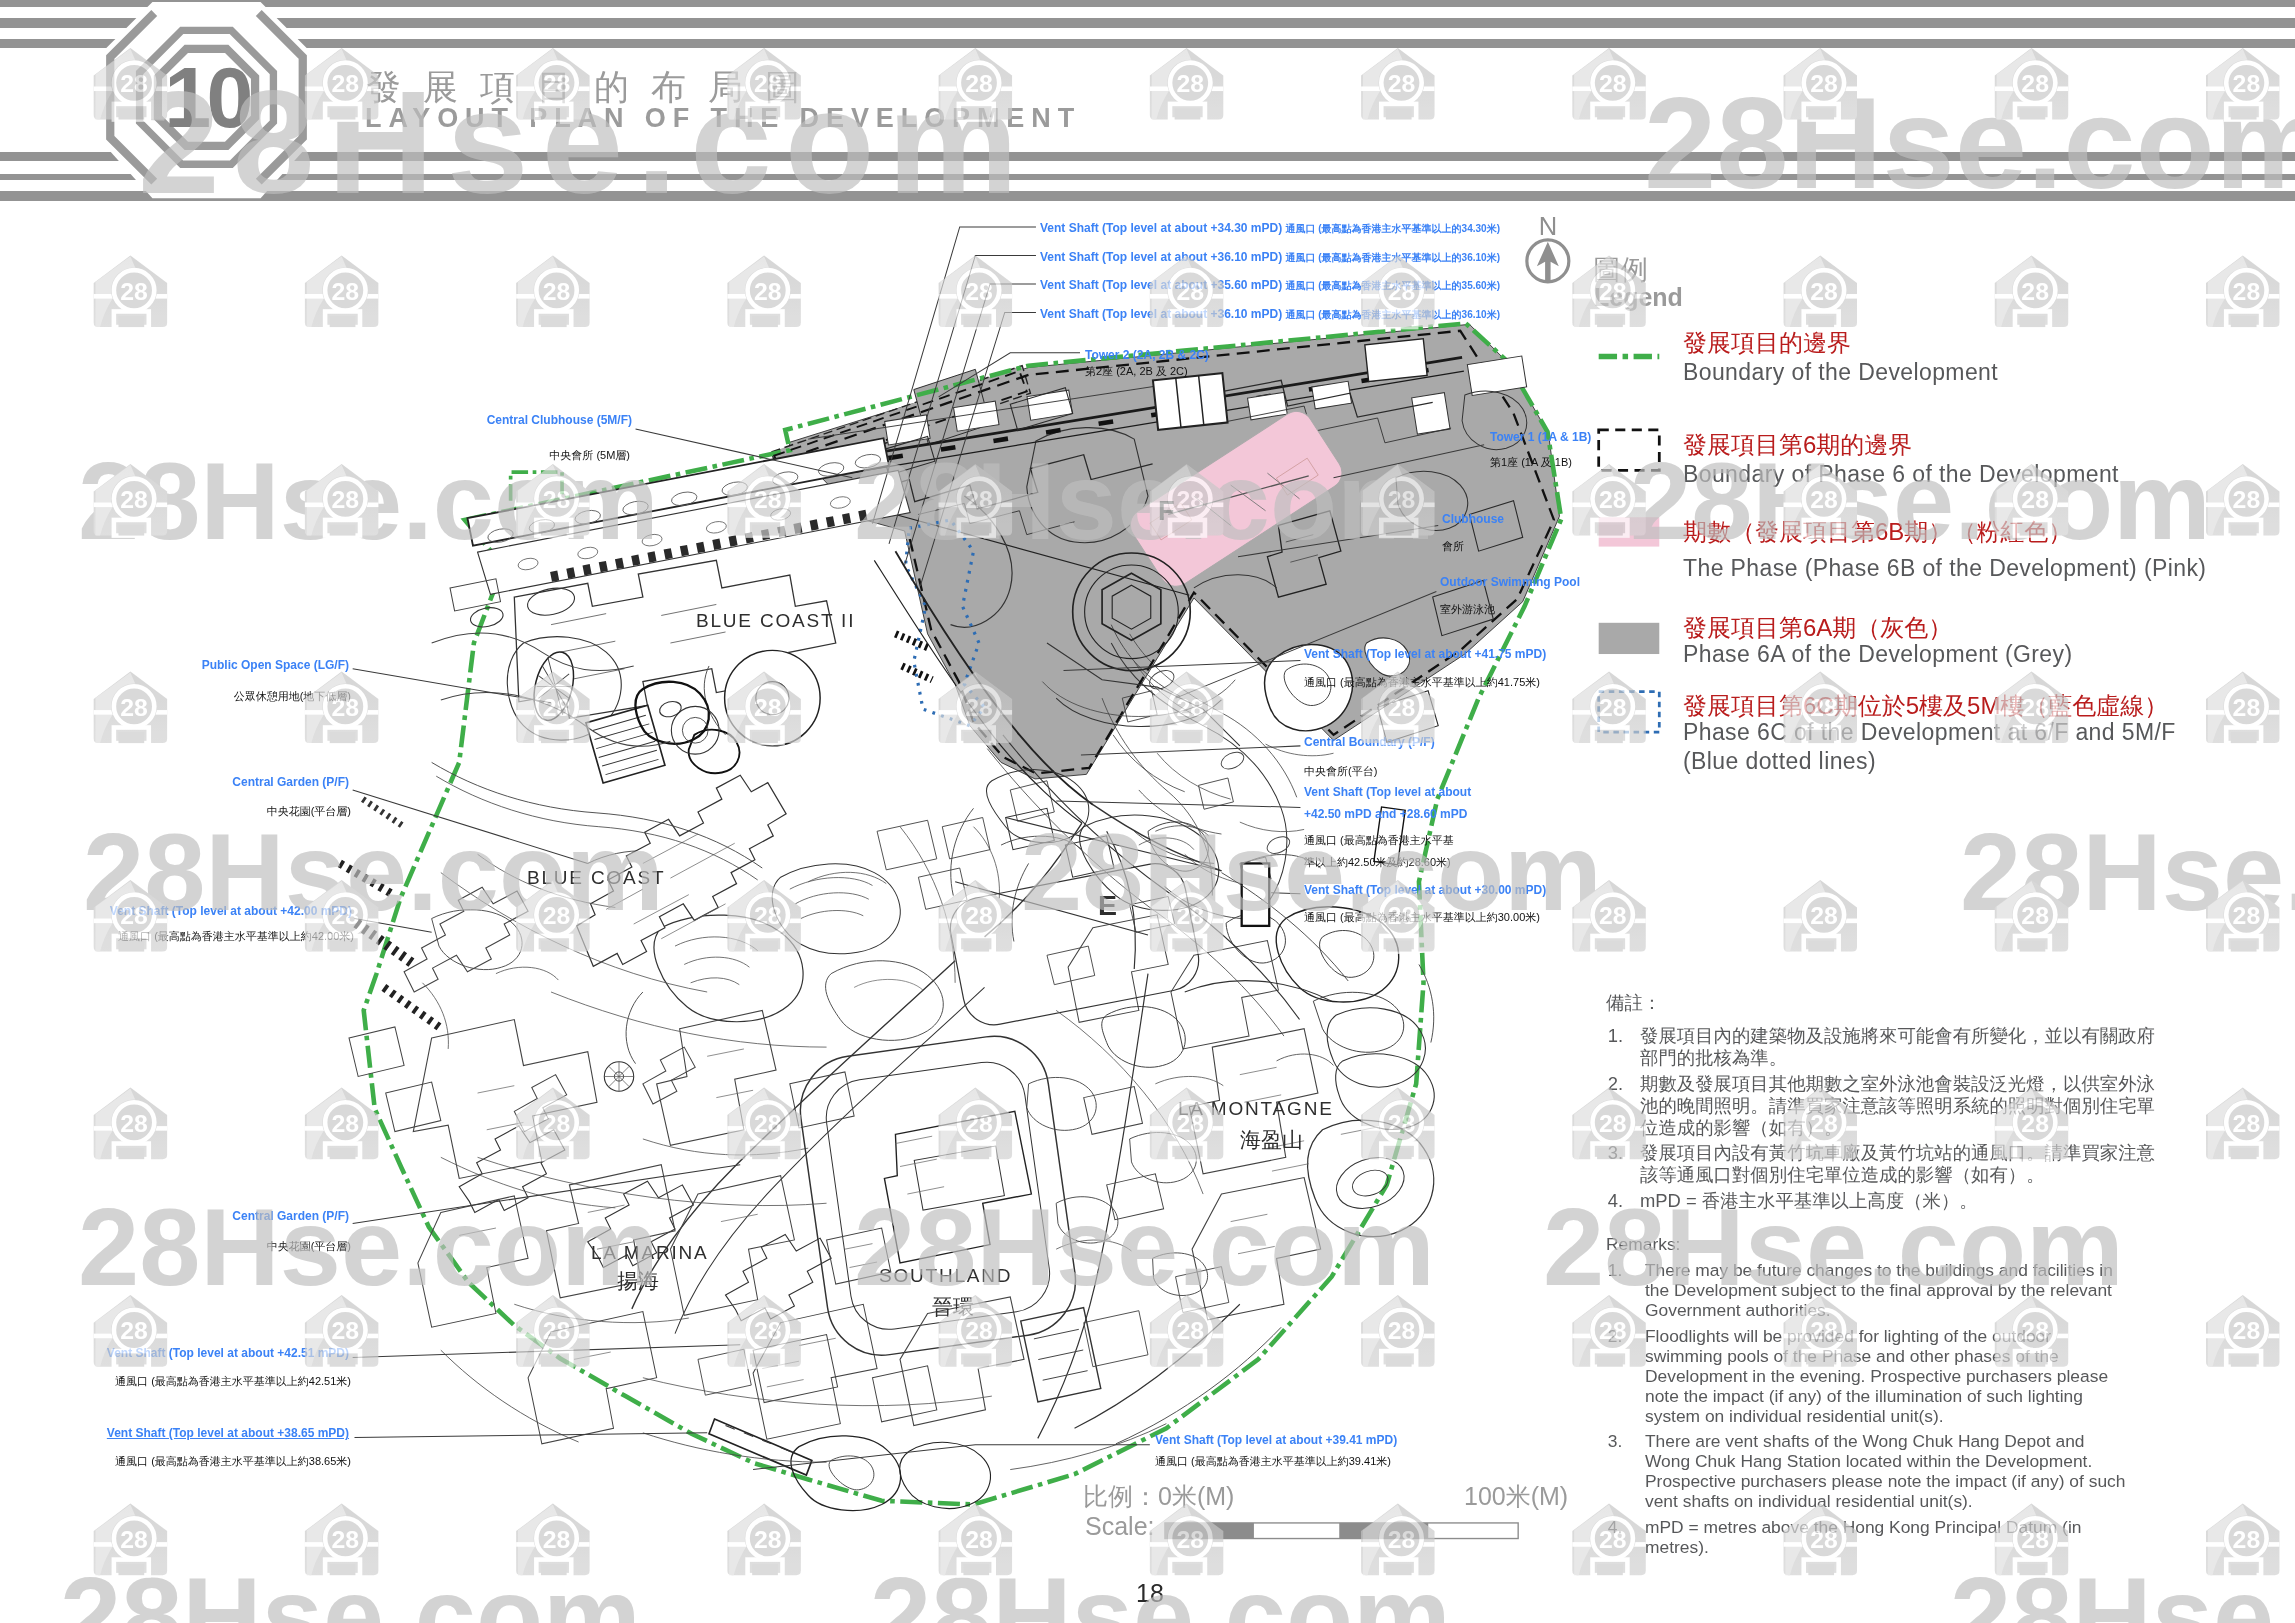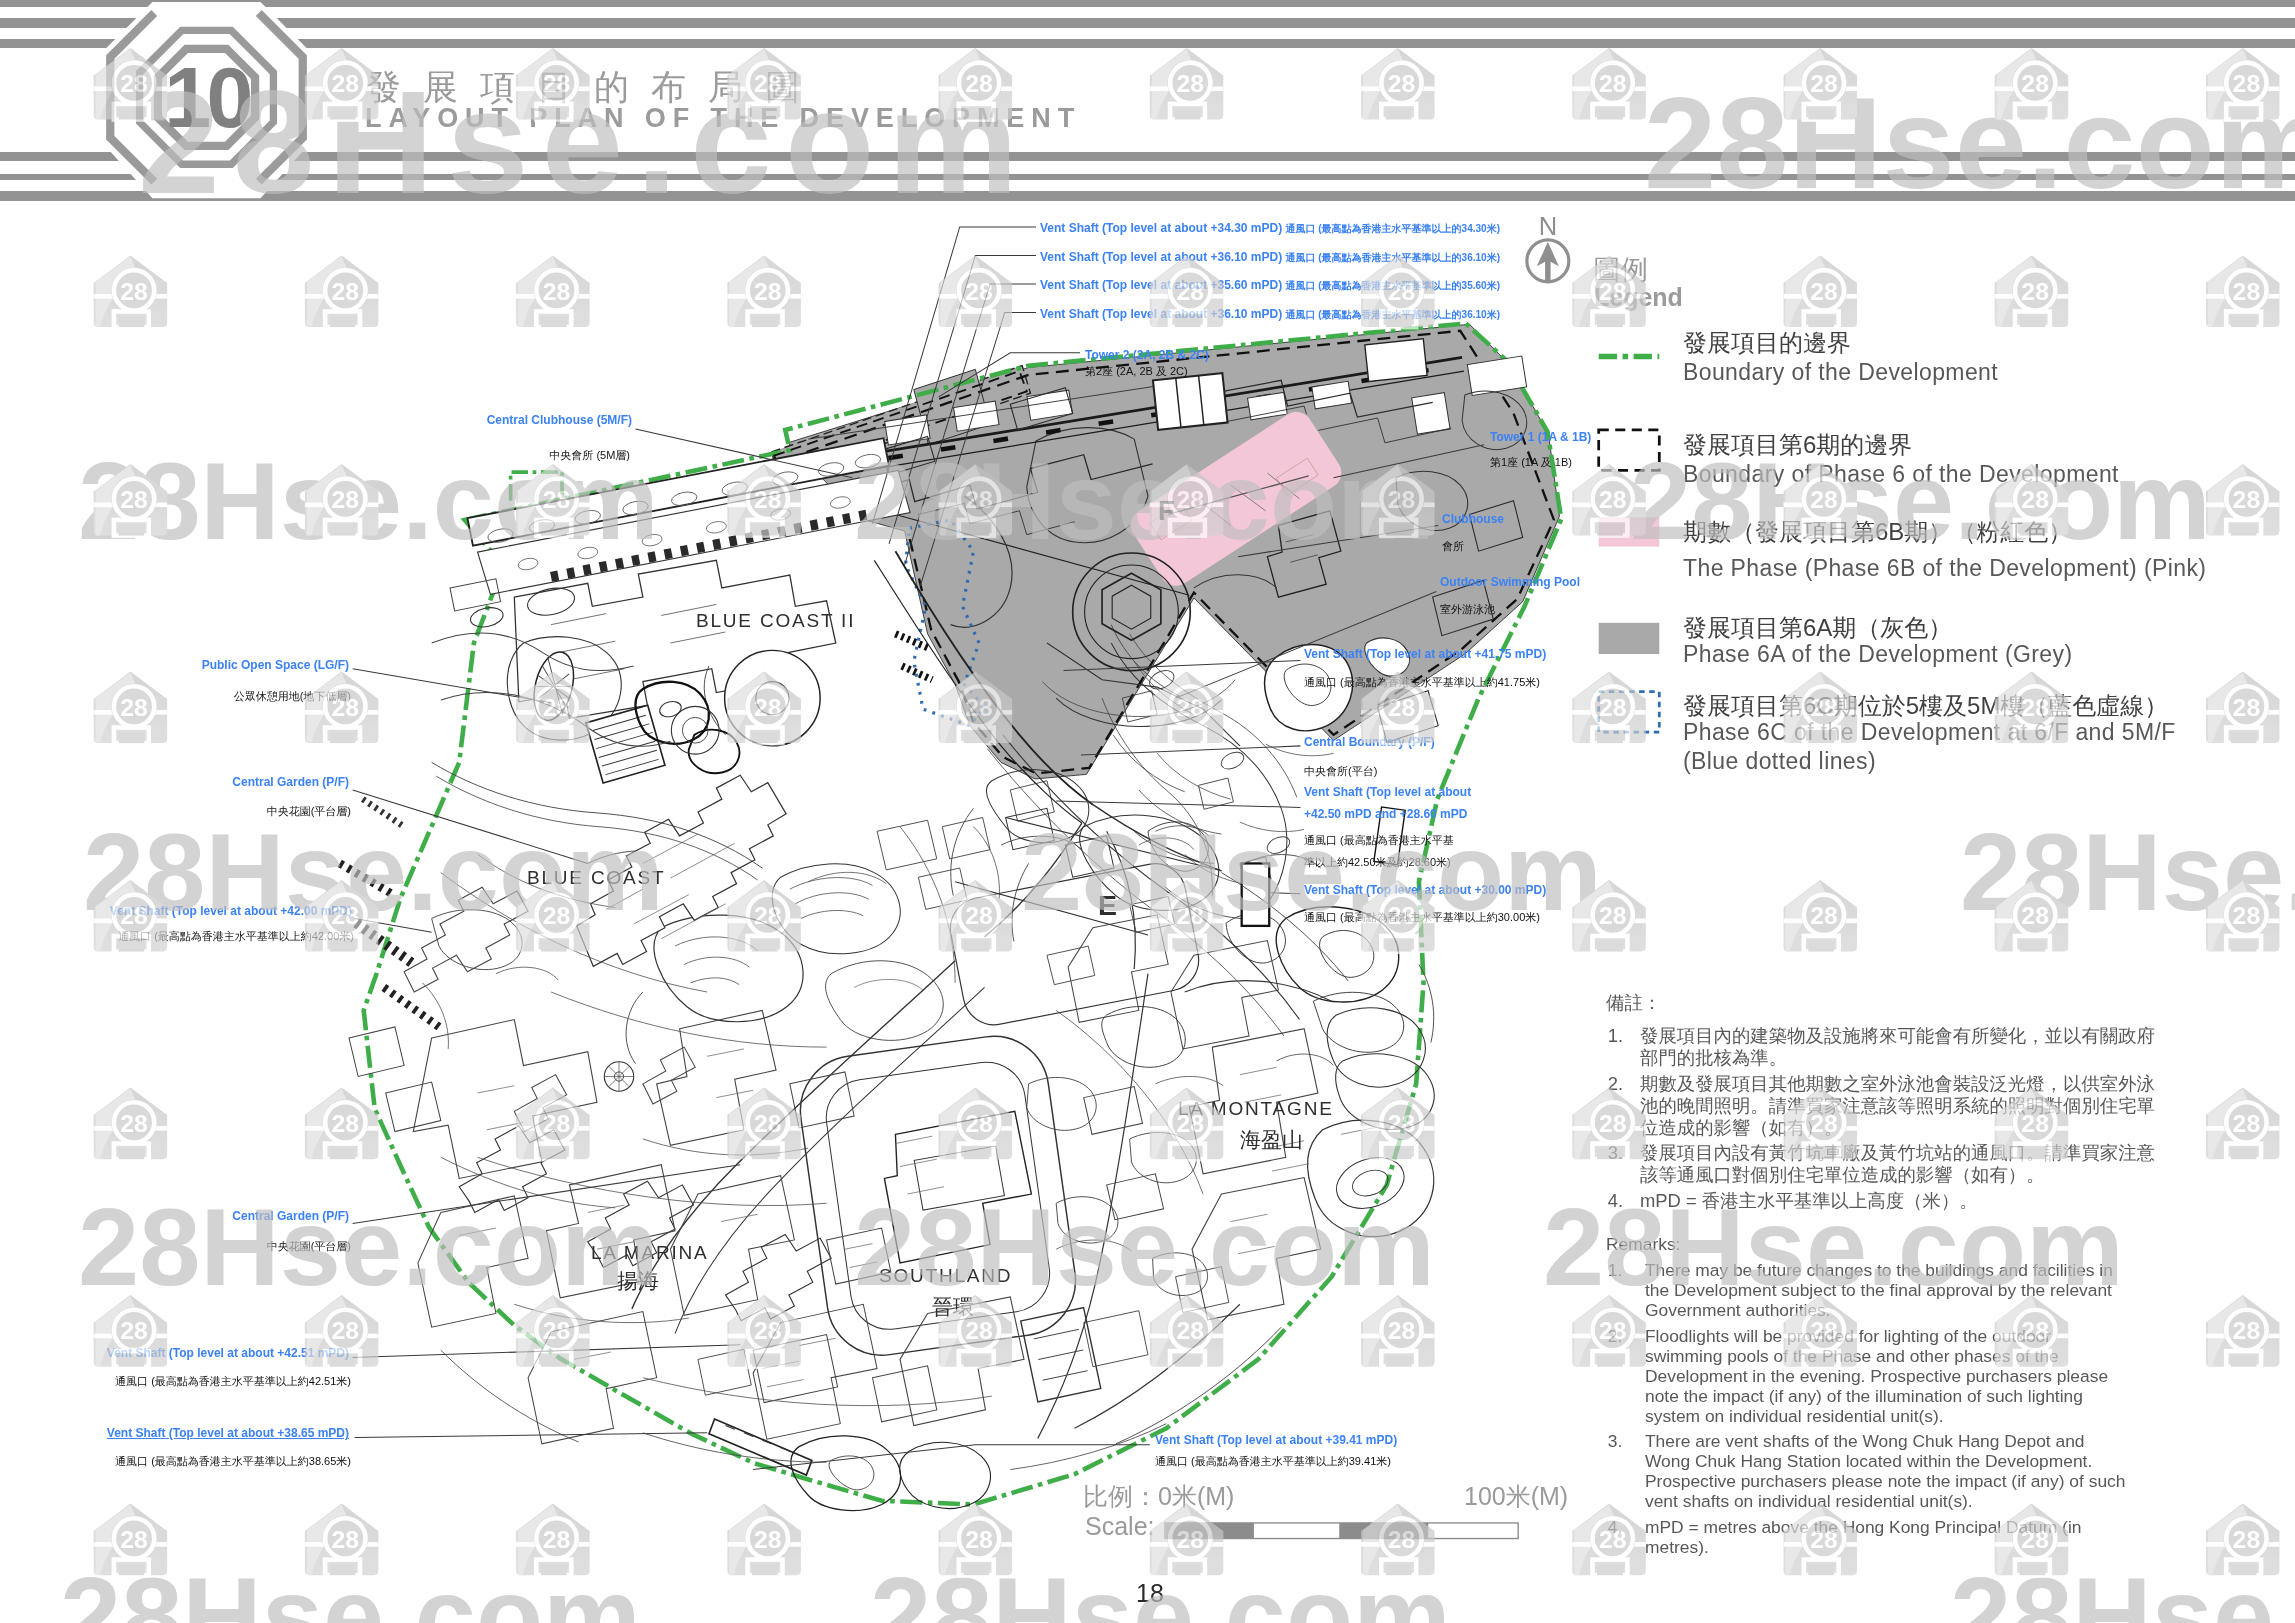--- a/index.html
+++ b/index.html
@@ -5,21 +5,21 @@
   html,body{margin:0;padding:0;}
   body{width:2296px;height:1624px;position:relative;background:#ffffff;
        font-family:"Liberation Sans",sans-serif;overflow:hidden;}
   .abs{position:absolute;}
   .stripe{position:absolute;left:0;width:2296px;background:#939393;}
   .cal{position:absolute;font-weight:bold;font-size:12px;color:#3b82f6;white-space:nowrap;}
   .calk{position:absolute;font-weight:normal;font-size:11px;color:#111;white-space:nowrap;}
   .cal .ck{font-size:10px;}
   .name{position:absolute;color:#2e2e2e;white-space:nowrap;}
   .wmtxt{position:absolute;font-weight:bold;color:#bfbfbf;white-space:nowrap;line-height:1;}
-  .lgcn{position:absolute;font-size:24px;color:#404040;white-space:nowrap;}
+  .lgcn{position:absolute;font-size:24px;color:#b91c1c;white-space:nowrap;}
   .lgen{position:absolute;font-size:23px;color:#57585a;letter-spacing:0.4px;white-space:nowrap;}
 </style>
 </head>
 <body>
 
 <div class="stripe" style="top:0;height:7.3px;"></div>
 
 <div class="stripe" style="top:18.4px;height:10px;"></div>
 
 <div class="stripe" style="top:39px;height:9.2px;"></div>

